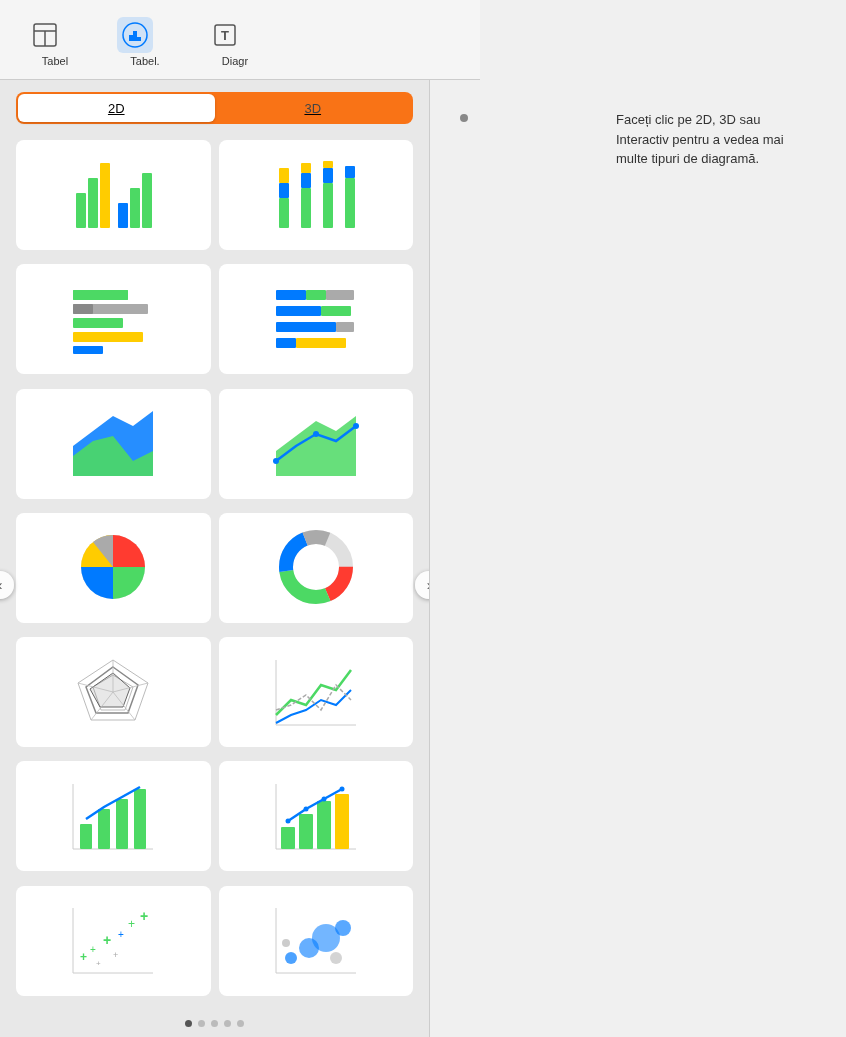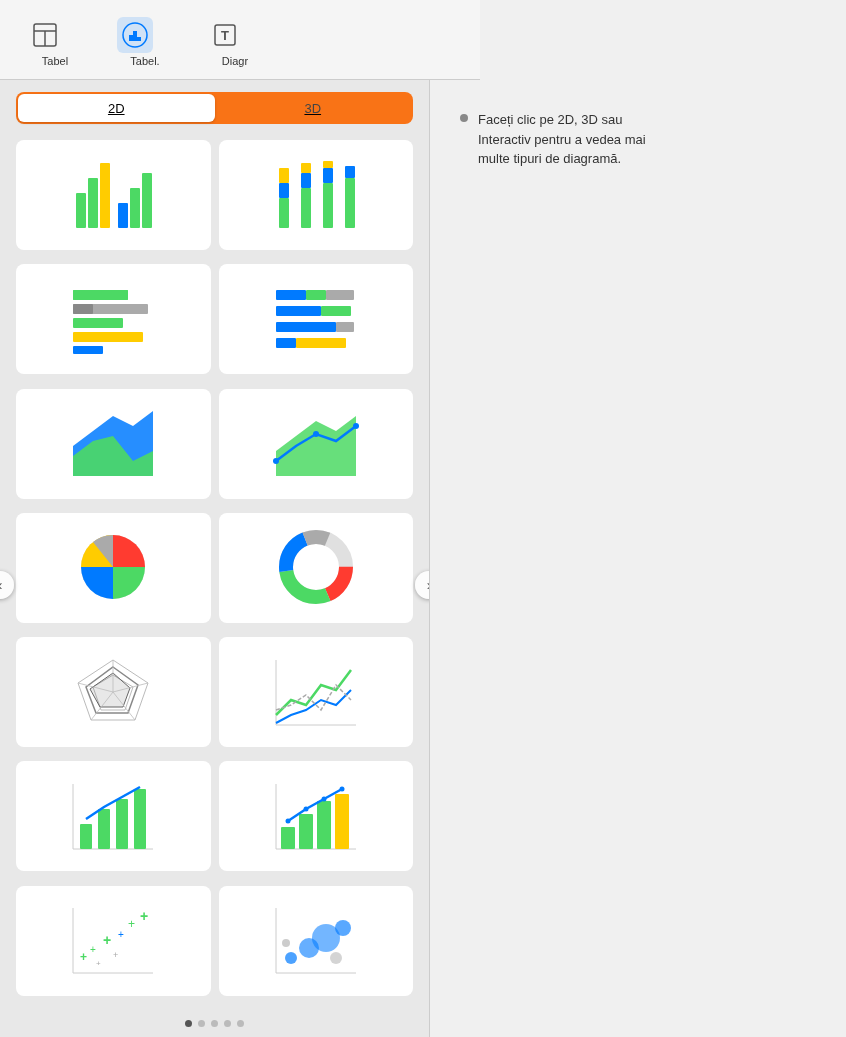--- a/index.html
+++ b/index.html
@@ -166,20 +166,21 @@
       flex-direction: column;
       gap: 40px;
       background: #f0f0f0;
     }
 
     .callout {
       display: flex;
       flex-direction: row;
       align-items: flex-start;
       gap: 10px;
+      justify-content: space-between;
     }
     .callout-line {
       display: flex;
       flex-direction: column;
       align-items: center;
     }
     .callout-dot {
       width: 8px;
       height: 8px;
       border-radius: 50%;

